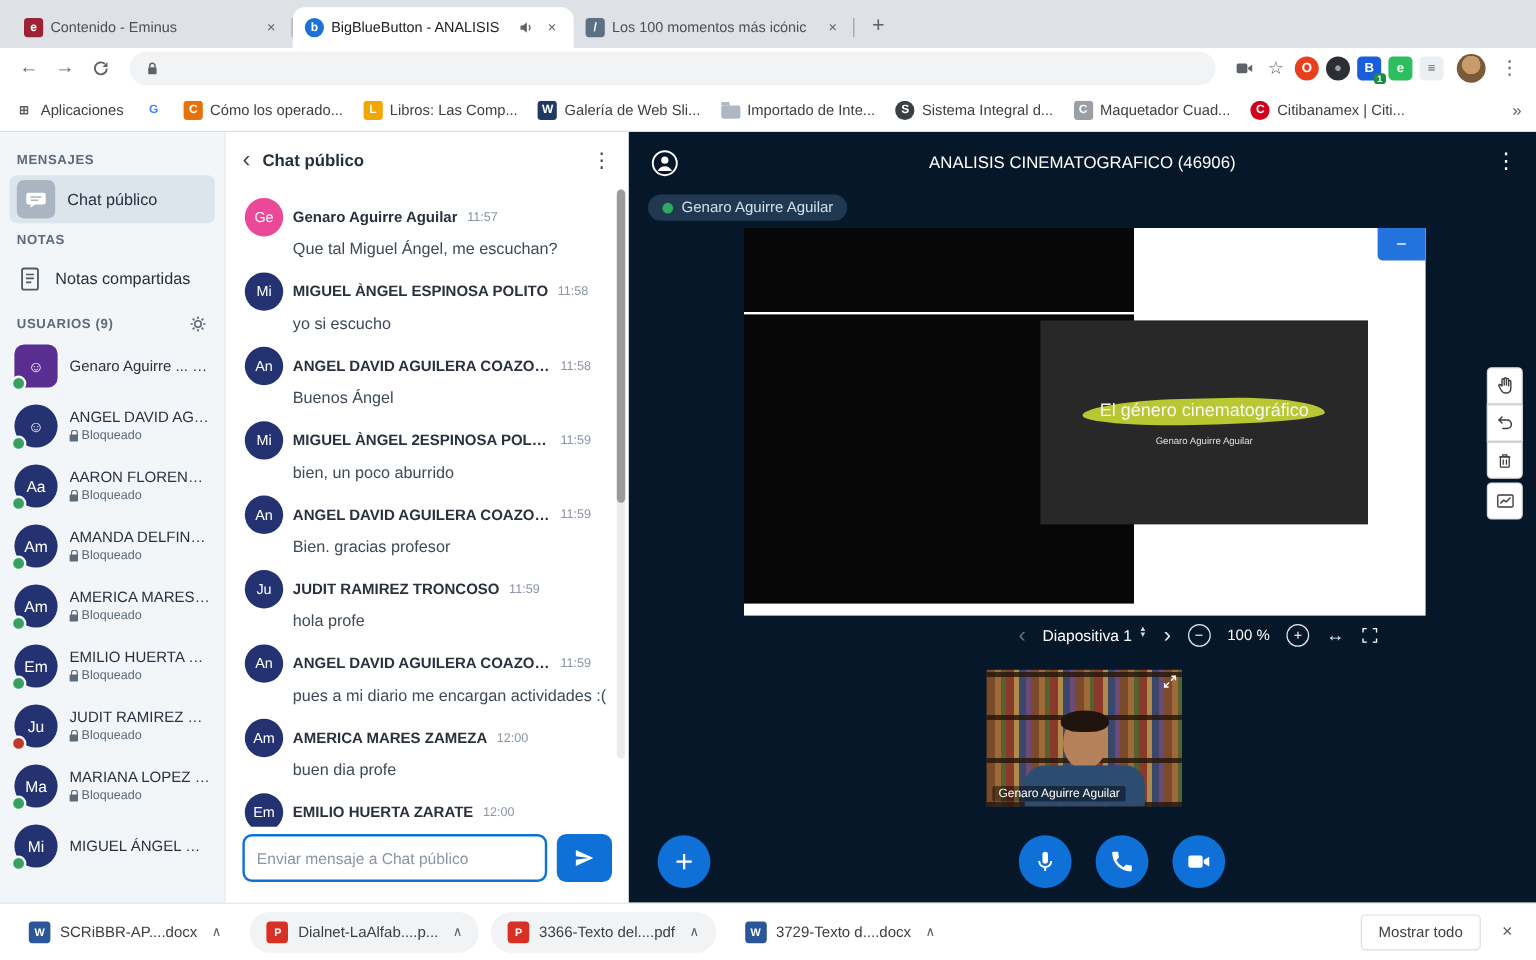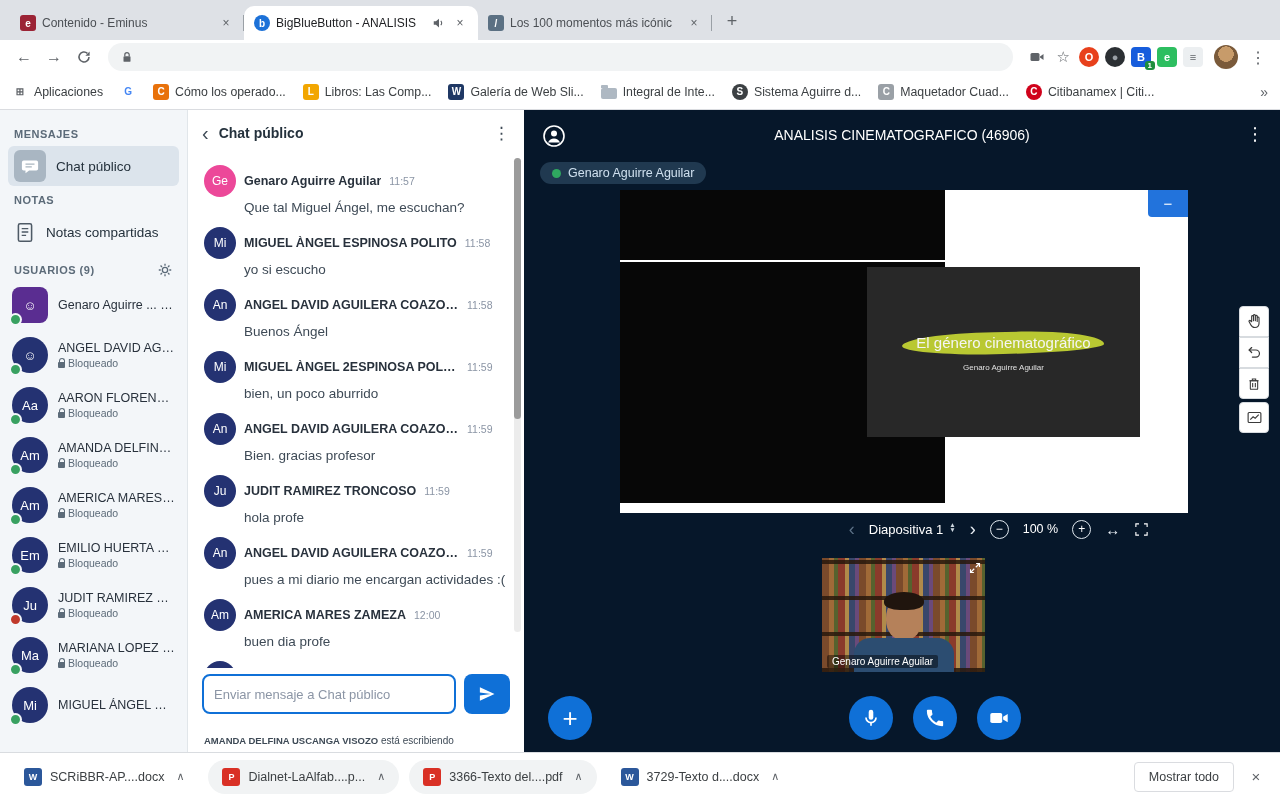--- a/index.html
+++ b/index.html
@@ -230,25 +230,25 @@
         <div class="bm">
     <span class="bm-icon" style="background: rgb(242, 166, 0); color: rgb(255, 255, 255);">L</span>
     <span class="bm-label">Libros: Las Comp...</span>
   </div>
         <div class="bm">
     <span class="bm-icon" style="background: rgb(31, 56, 100); color: rgb(255, 255, 255);">W</span>
     <span class="bm-label">Galería de Web Sli...</span>
   </div>
         <div class="bm">
     <span class="bm-icon folder"></span>
-    <span class="bm-label">Integral de Inte...</span>
+    <span class="bm-label">Importado de Inte...</span>
   </div>
         <div class="bm">
     <span class="bm-icon" style="background: rgb(60, 64, 67); color: rgb(255, 255, 255); border-radius: 50%;">S</span>
-    <span class="bm-label">Sistema Aguirre d...</span>
+    <span class="bm-label">Sistema Integral d...</span>
   </div>
         <div class="bm">
     <span class="bm-icon" style="background: rgb(154, 160, 166); color: rgb(255, 255, 255);">C</span>
     <span class="bm-label">Maquetador Cuad...</span>
   </div>
         <div class="bm">
     <span class="bm-icon" style="background: rgb(208, 2, 27); color: rgb(255, 255, 255); border-radius: 50%;">C</span>
     <span class="bm-label">Citibanamex | Citi...</span>
   </div>
       </div>
@@ -452,21 +452,20 @@
   </div>
         </div>
       <div class="chat-inputrow">
         <input class="chat-input" type="text" placeholder="Enviar mensaje a Chat público" style="">
         <button class="send-btn">
             <svg width="18" height="18" viewBox="0 0 24 24">
               <path d="M2.5 21 22 12 2.5 3l.01 7L17 12 2.51 14z" fill="#fff"></path>
             </svg>
           </button>
       </div>
-      <div class="typing"><b>AMANDA DELFINA USCANGA VISOZO</b><span> está escribiendo</span></div>
       <div class="chat-scrollbar">
           <div class="chat-thumb"></div>
         </div>
     </section>
 
     <section class="main">
       <span class="main-user-icon"><svg width="24" height="24" viewBox="0 0 24 24">
             <circle cx="12" cy="12" r="10" fill="none" stroke="#fff" stroke-width="1.6"></circle>
             <circle cx="12" cy="9.5" r="3" fill="#fff"></circle>
             <path d="M6 18.5c1.2-2.8 3.4-4 6-4s4.8 1.2 6 4" fill="#fff"></path>

